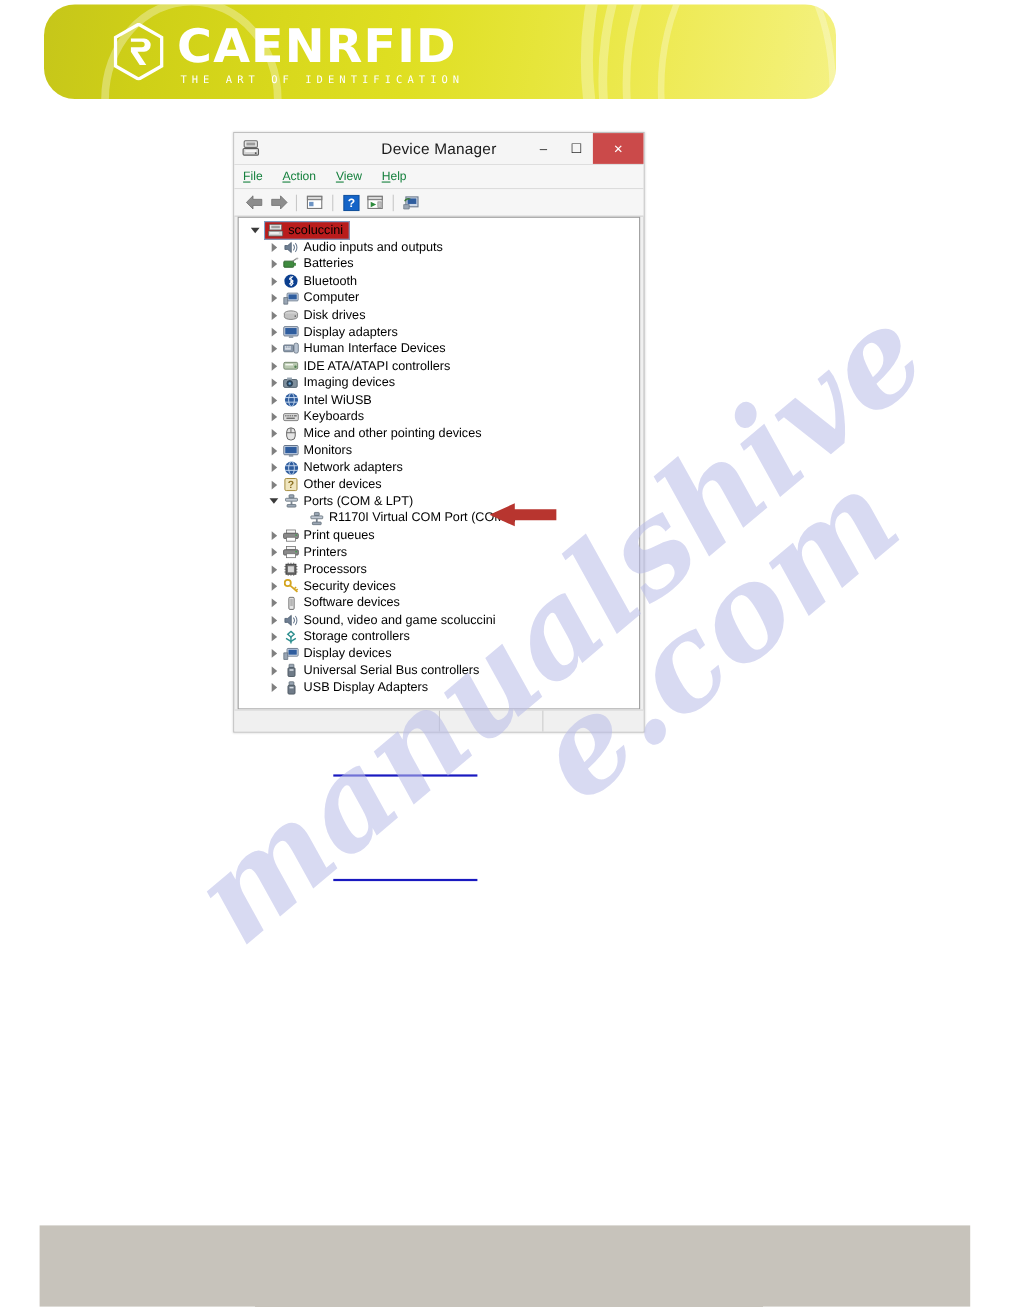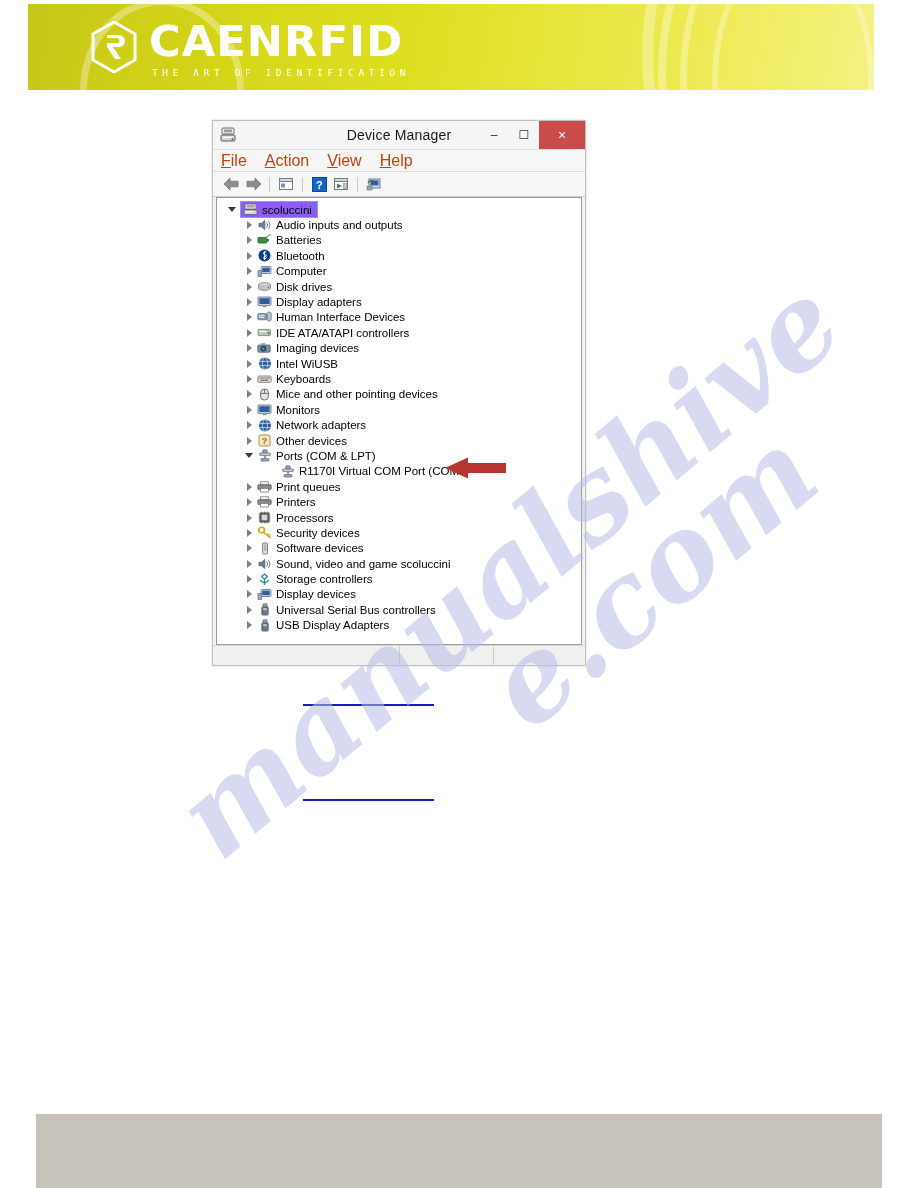--- a/index.html
+++ b/index.html
@@ -11,34 +11,35 @@
     width: 918px;
     height: 1188px;
     position: relative;
     overflow: hidden;
     font-family: "Liberation Sans", sans-serif;
   }
 
   
   #page-header {
     position: absolute;
-    left: 28px;
+    left: 40px;
     top: 4px;
-    width: 846px;
+    width: 720px;
     height: 86px;
     background: linear-gradient(100deg,
         #c6c61a 0%,
         #cfd017 14%,
         #d8d81c 30%,
         #dfdf22 46%,
         #e6e53a 62%,
         #eeea55 78%,
         #f2ef70 92%,
         #f4f183 100%);
     overflow: hidden;
+    border-radius: 28px;
   }
   .swoosh {
     position: absolute;
     border: 9px solid rgba(255,255,255,0.30);
     border-radius: 50%;
     background: transparent;
   }
   .sw1 { width: 300px; height: 420px; right: -90px; top: -170px; border-width: 11px; }
   .sw2 { width: 260px; height: 380px; right: -60px; top: -130px; border-width: 8px; }
   .sw3 { width: 210px; height: 330px; right: -30px; top: -100px; border-width: 7px; }
@@ -176,22 +177,22 @@
   #menu-bar {
     height: 21px;
     background: #f6f6f6;
     border-top: 1px solid #dedede;
     border-bottom: 1px solid #dadada;
     display: flex;
     align-items: center;
     padding-left: 8px;
   }
   .menu-item {
-    font-size: 16px;
-    color: #c2410c;
+    font-size: 11px;
+    color: #15803d;
     margin-right: 18px;
     cursor: default;
     white-space: nowrap;
   }
   .menu-item .acc { text-decoration: underline; }
 
   
   #toolbar {
     height: 24px;
     background: #f6f6f6;
@@ -264,21 +265,21 @@
   }
   .tlabel { padding-left: 3px; }
 
   .tree-row.root { padding-left: 8px; }
   .tree-row.level1 { padding-left: 25px; }
   .tree-row.level2 { padding-left: 48px; }
 
   .sel-box {
     display: inline-flex;
     align-items: center;
-    background: #8b5cf6;
+    background: #b91c1c;
     border: 1px solid #7aa7cf;
     padding: 0 5px 0 1px;
     height: 15px;
     margin-left: 1px;
   }
 
   
   #status-bar {
     position: absolute;
     left: 0; right: 0; bottom: 0;

